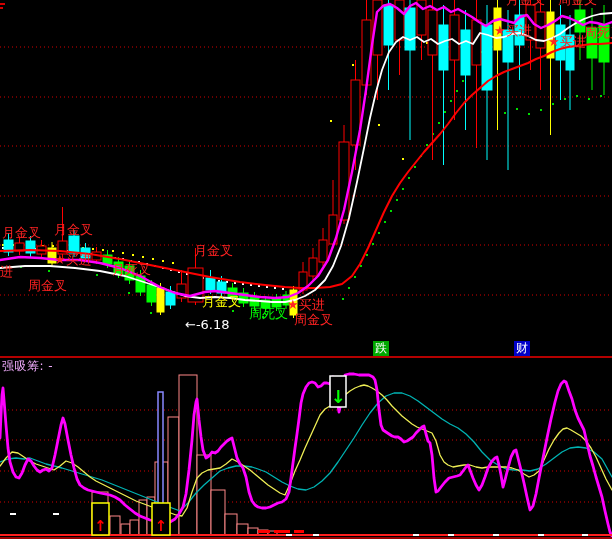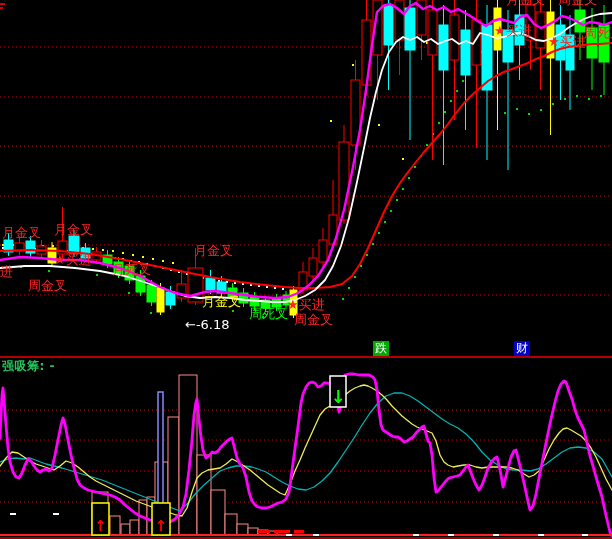--- a/index.html
+++ b/index.html
@@ -325,14 +325,14 @@
         <text x="100.5" y="531" fill="#ff0000" font-size="15" font-weight="bold" text-anchor="middle" font-family="&quot;DejaVu Sans&quot;,sans-serif">↑</text>
         <rect x="152" y="503" width="18" height="32" fill="#000000" stroke="#ffff00" stroke-width="1.5"></rect>
         <text x="161" y="531" fill="#ff0000" font-size="15" font-weight="bold" text-anchor="middle" font-family="&quot;DejaVu Sans&quot;,sans-serif">↑</text>
         <rect x="330" y="376" width="16" height="31" fill="#000000" stroke="#ffffff" stroke-width="1.5"></rect>
         <text x="338" y="403" fill="#00ff00" font-size="18" font-weight="bold" text-anchor="middle" font-family="&quot;DejaVu Sans&quot;,sans-serif">↓</text>
       </g>
     </svg>
   <div class="divider" style="background: rgb(180, 0, 0);"></div>
   <div class="badge" id="badge-die" style="background: rgb(0, 168, 0); left: 373px;">跌</div>
   <div class="badge" id="badge-cai" style="background: rgb(0, 0, 200); left: 514px;">财</div>
-  <div class="indicator-label" style="color: #22c55e; font-weight: bold;">强吸筹: -</div>
+  <div class="indicator-label" style="color: #f0abfc;">强吸筹: -</div>
 </div>
 
 </body></html>

